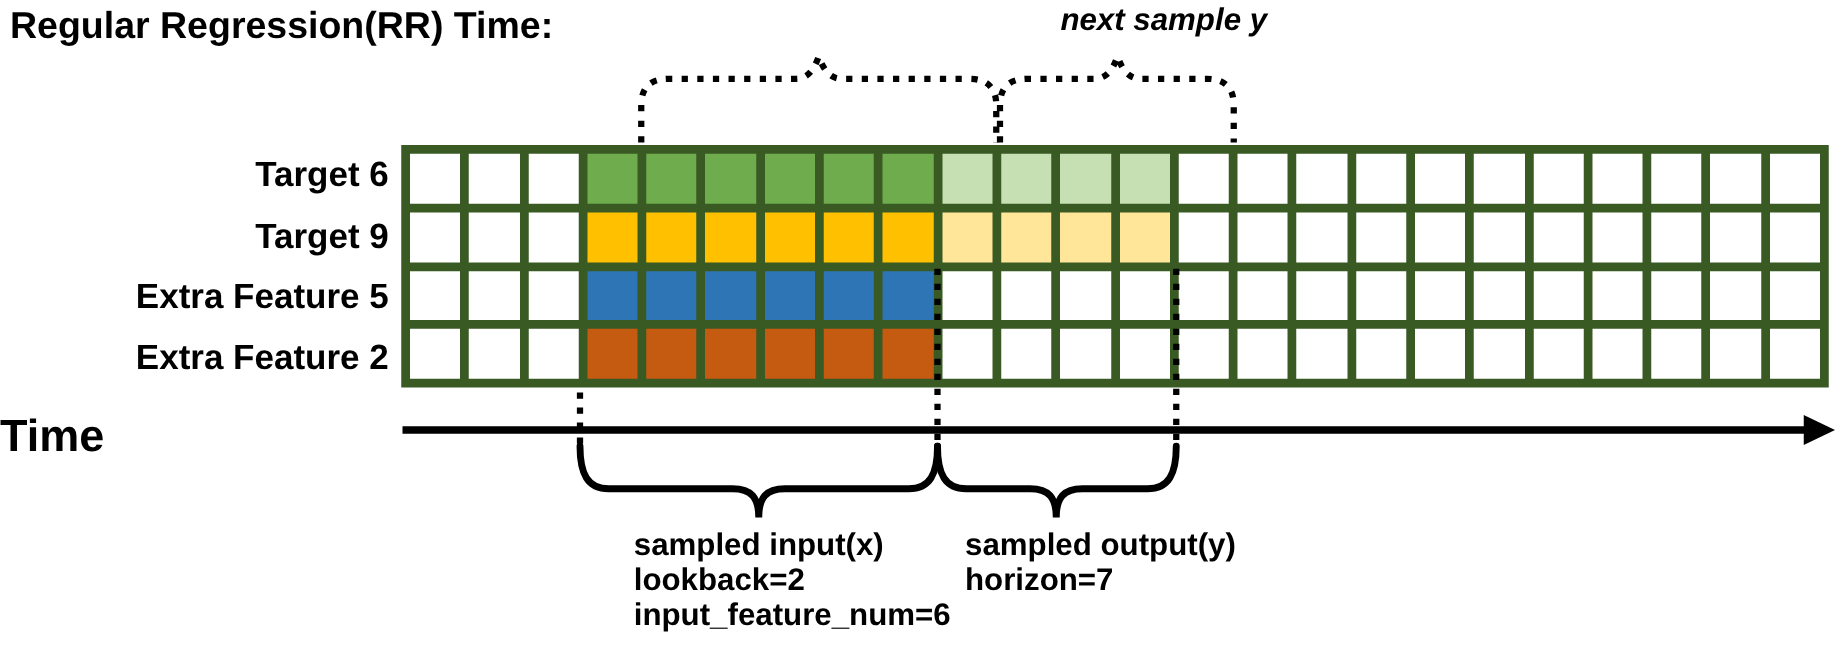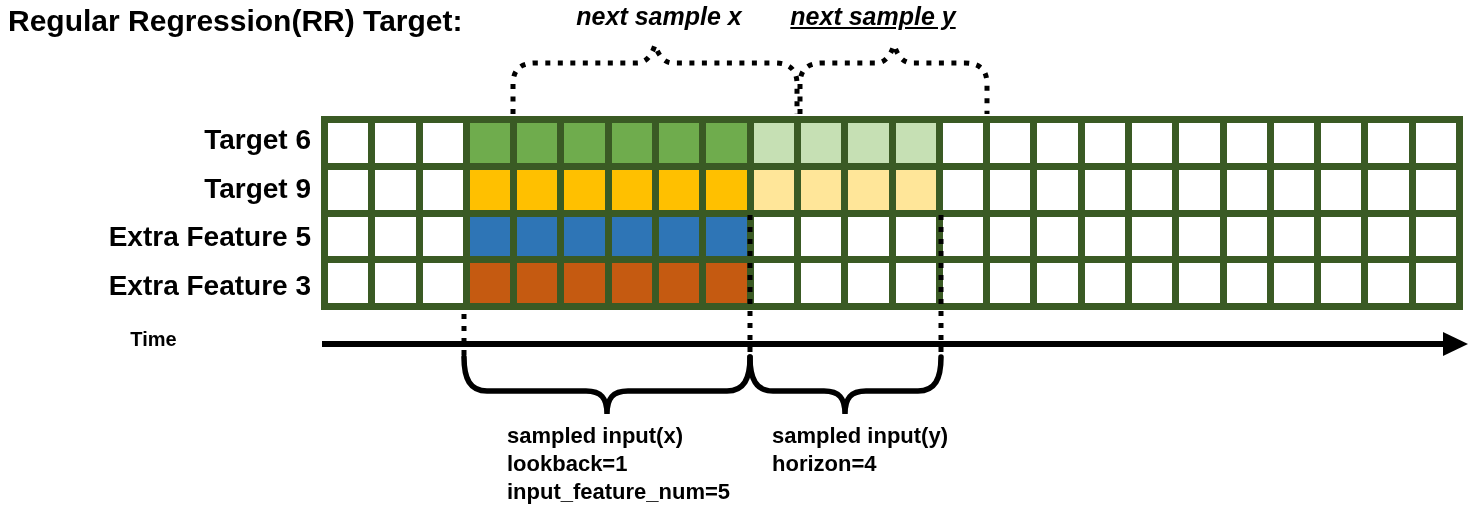--- a/index.html
+++ b/index.html
@@ -9,56 +9,55 @@
   }
   .title{
     position:absolute;left:8px;top:4px;font-size:30px;font-weight:bold;
     letter-spacing:0px;white-space:nowrap;
   }
   .brace-label{
     position:absolute;top:2px;width:260px;text-align:center;
     font-size:25px;font-style:italic;font-weight:600;white-space:nowrap;
   }
   .brace-label.x{left:529px;}
-  .brace-label.y{left:743px;text-decoration:underline;}
+  .brace-label.y{left:801px;}
   .row-label{
     position:absolute;left:0;width:311px;height:34px;line-height:34px;
     text-align:right;font-size:28px;font-weight:bold;white-space:nowrap;
   }
   .time-label{
-    position:absolute;left:0;top:328px;width:307px;text-align:center;
-    font-size:20px;font-weight:bold;
+    position:absolute;left:0;top:328px;width:307px;text-align:left;
+    font-size:36px;font-weight:bold;
   }
   .grid{
     position:absolute;left:321px;top:116px;width:1142px;height:194px;
     box-sizing:border-box;display:grid;gap:7px;padding:7px;
   }
   .grid .cell{width:100%;height:100%;}
   .overlay{position:absolute;left:0;top:0;pointer-events:none;}
   .note-block{
-    position:absolute;top:422px;font-size:22px;font-weight:600;
+    position:absolute;top:422px;font-size:25px;font-weight:600;
     line-height:28px;white-space:nowrap;
   }
   .note-block.input{left:507px;}
   .note-block.output{left:772px;}
 </style>
 </head>
 <body>
 
 <div class="canvas">
 
-  <div class="title">Regular Regression(RR) Target:</div>
+  <div class="title">Regular Regression(RR) Time:</div>
 
-  <div class="brace-label x">next sample x</div>
   <div class="brace-label y">next sample y</div>
 
   <div class="row-label" style="top:123px">Target 6</div>
   <div class="row-label" style="top:172px">Target 9</div>
   <div class="row-label" style="top:220px">Extra Feature 5</div>
-  <div class="row-label" style="top:269px">Extra Feature 3</div>
+  <div class="row-label" style="top:269px">Extra Feature 2</div>
 
   <div class="grid" id="grid" style="background: rgb(58, 90, 36); grid-template-columns: repeat(24, 1fr); grid-template-rows: repeat(4, 1fr);">
       <div class="cell" style="background: rgb(255, 255, 255);"></div>
       <div class="cell" style="background: rgb(255, 255, 255);"></div>
       <div class="cell" style="background: rgb(255, 255, 255);"></div>
       <div class="cell" style="background: rgb(111, 172, 77);"></div>
       <div class="cell" style="background: rgb(111, 172, 77);"></div>
       <div class="cell" style="background: rgb(111, 172, 77);"></div>
       <div class="cell" style="background: rgb(111, 172, 77);"></div>
       <div class="cell" style="background: rgb(111, 172, 77);"></div>
@@ -167,21 +166,21 @@
     <line x1="322" y1="344" x2="1446" y2="344" stroke="#000" stroke-width="6"></line>
     <polygon points="1443,332 1443,356 1468,344" fill="#000"></polygon>
 
     <path d="M 464 357 C 464 379 470 391 487 391 L 586 391 C 601 391 607 398 607 414 C 607 398 613 391 628 391 L 727 391 C 744 391 750 379 750 357" fill="none" stroke="#000" stroke-width="5.5" stroke-linecap="round"></path>
 
     <path d="M 750 357 C 750 379 756 391 773 391 L 824 391 C 839 391 845 398 845 414 C 845 398 851 391 866 391 L 918 391 C 935 391 941 379 941 357" fill="none" stroke="#000" stroke-width="5.5" stroke-linecap="round"></path>
   </svg>
 
   <div class="note-block input">
     <div>sampled input(x)</div>
-    <div>lookback=1</div>
-    <div>input_feature_num=5</div>
+    <div>lookback=2</div>
+    <div>input_feature_num=6</div>
   </div>
   <div class="note-block output">
-    <div>sampled input(y)</div>
-    <div>horizon=4</div>
+    <div>sampled output(y)</div>
+    <div>horizon=7</div>
   </div>
 
 </div>
 
 </body></html>

